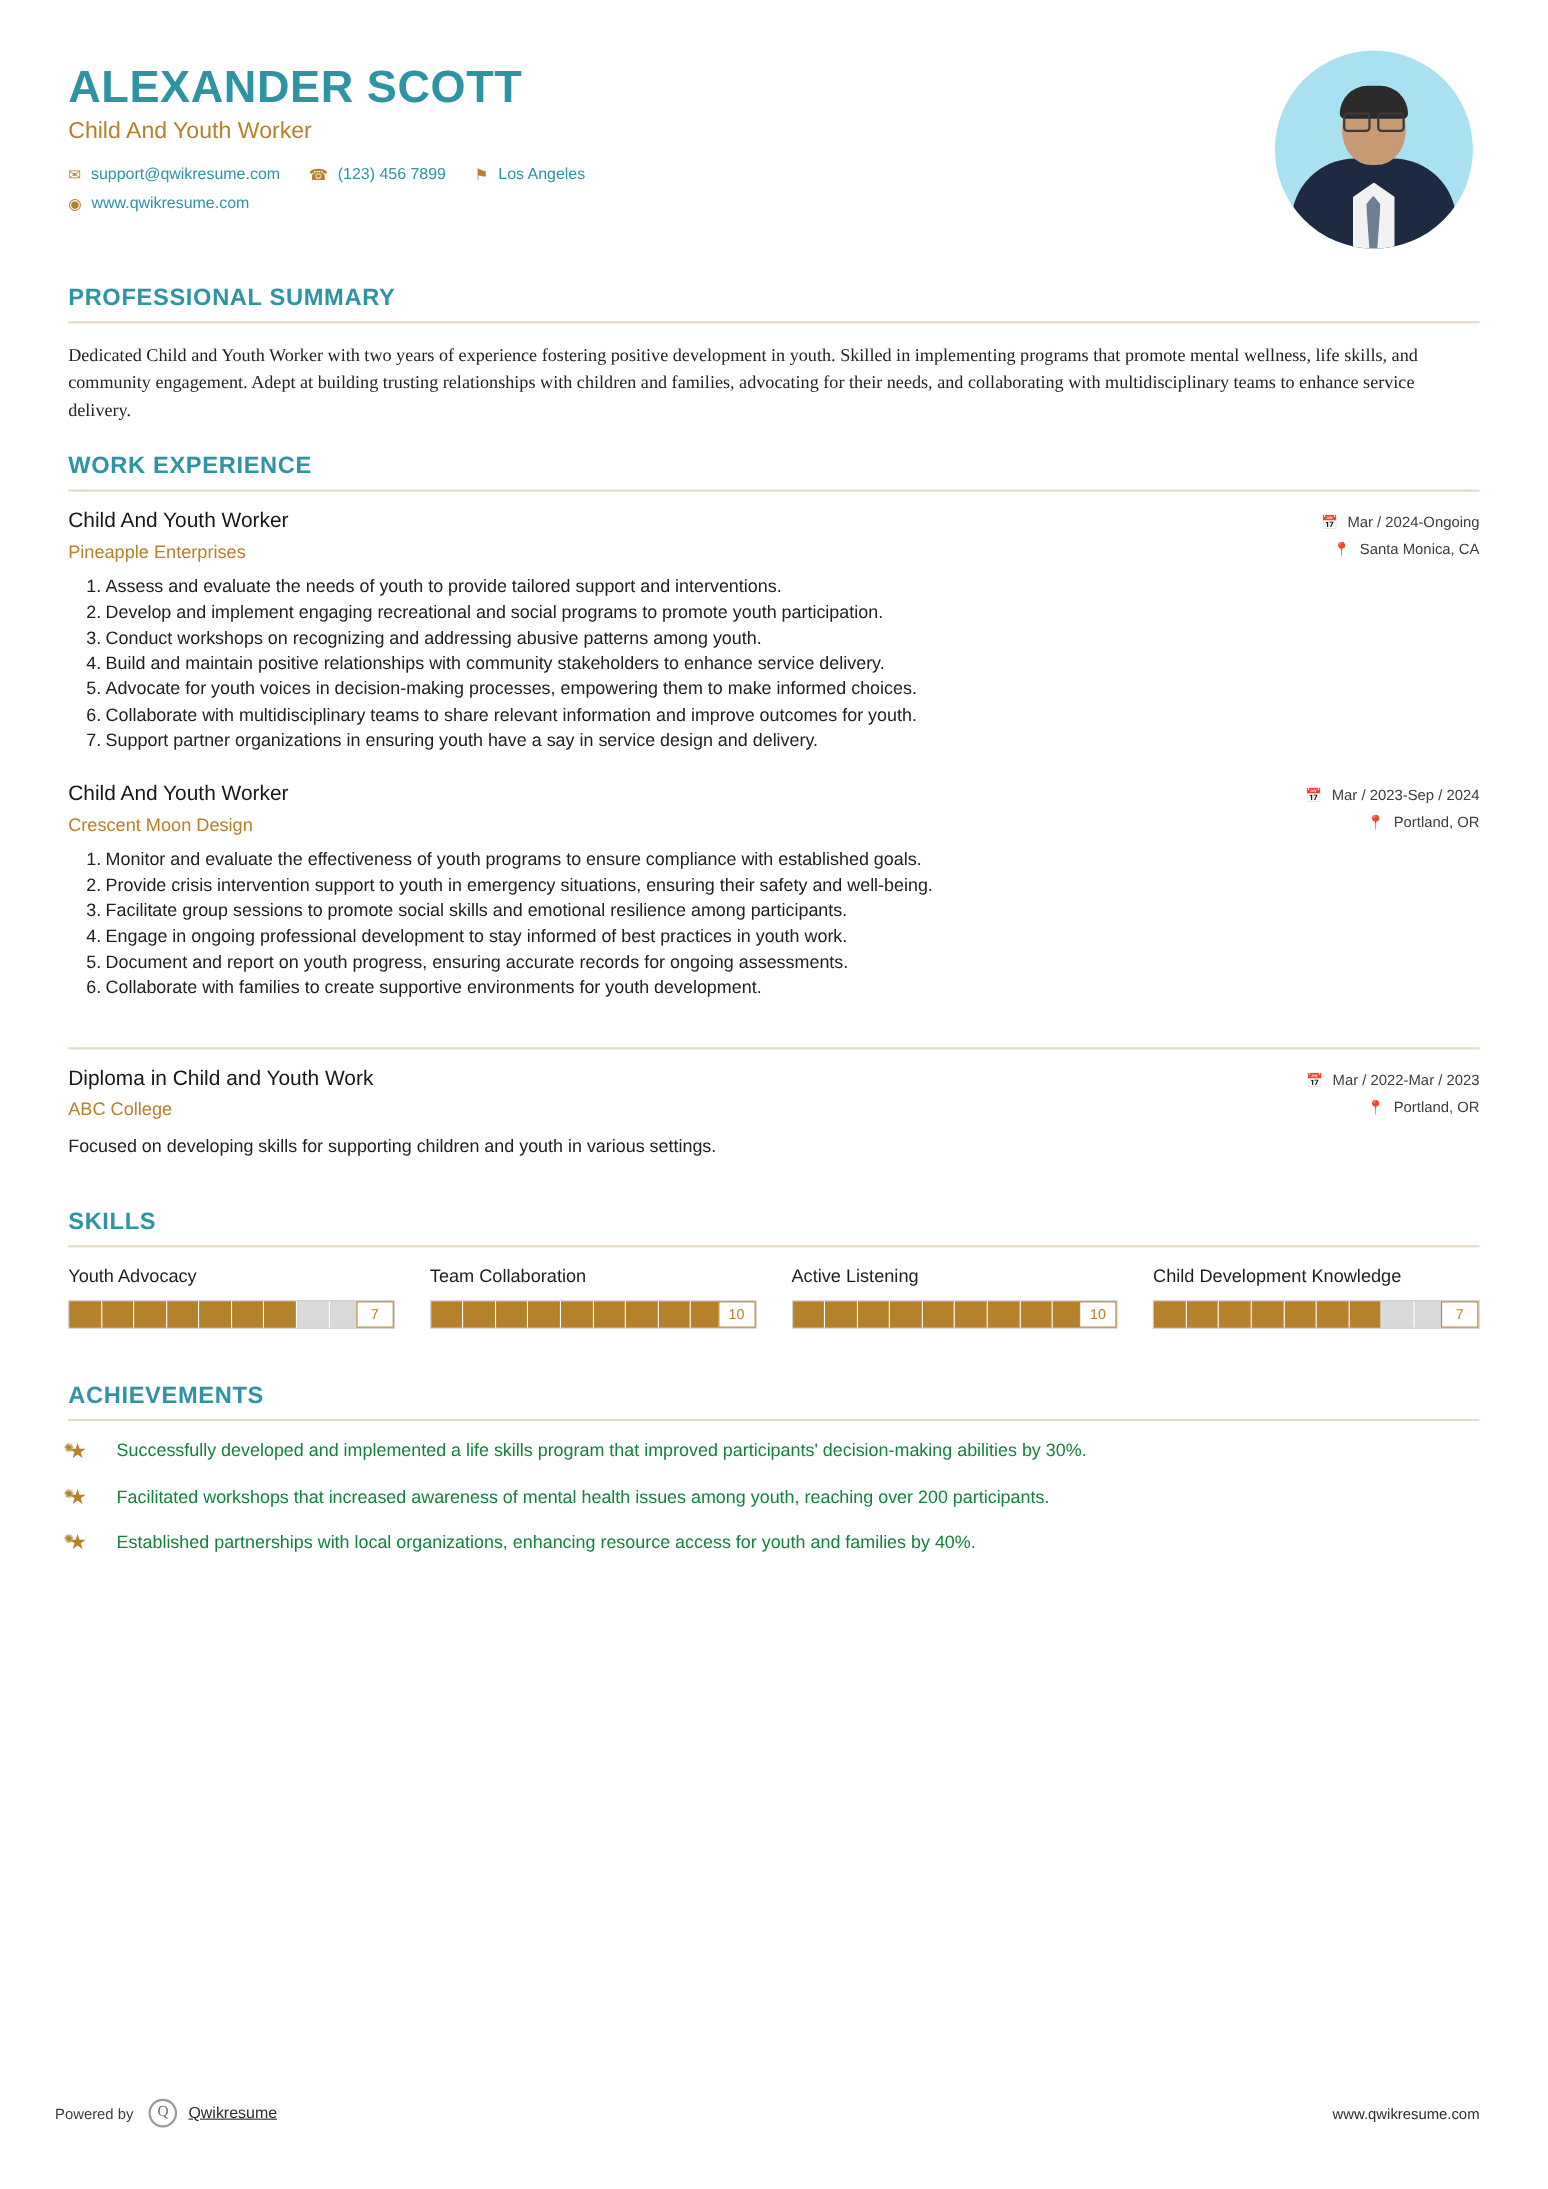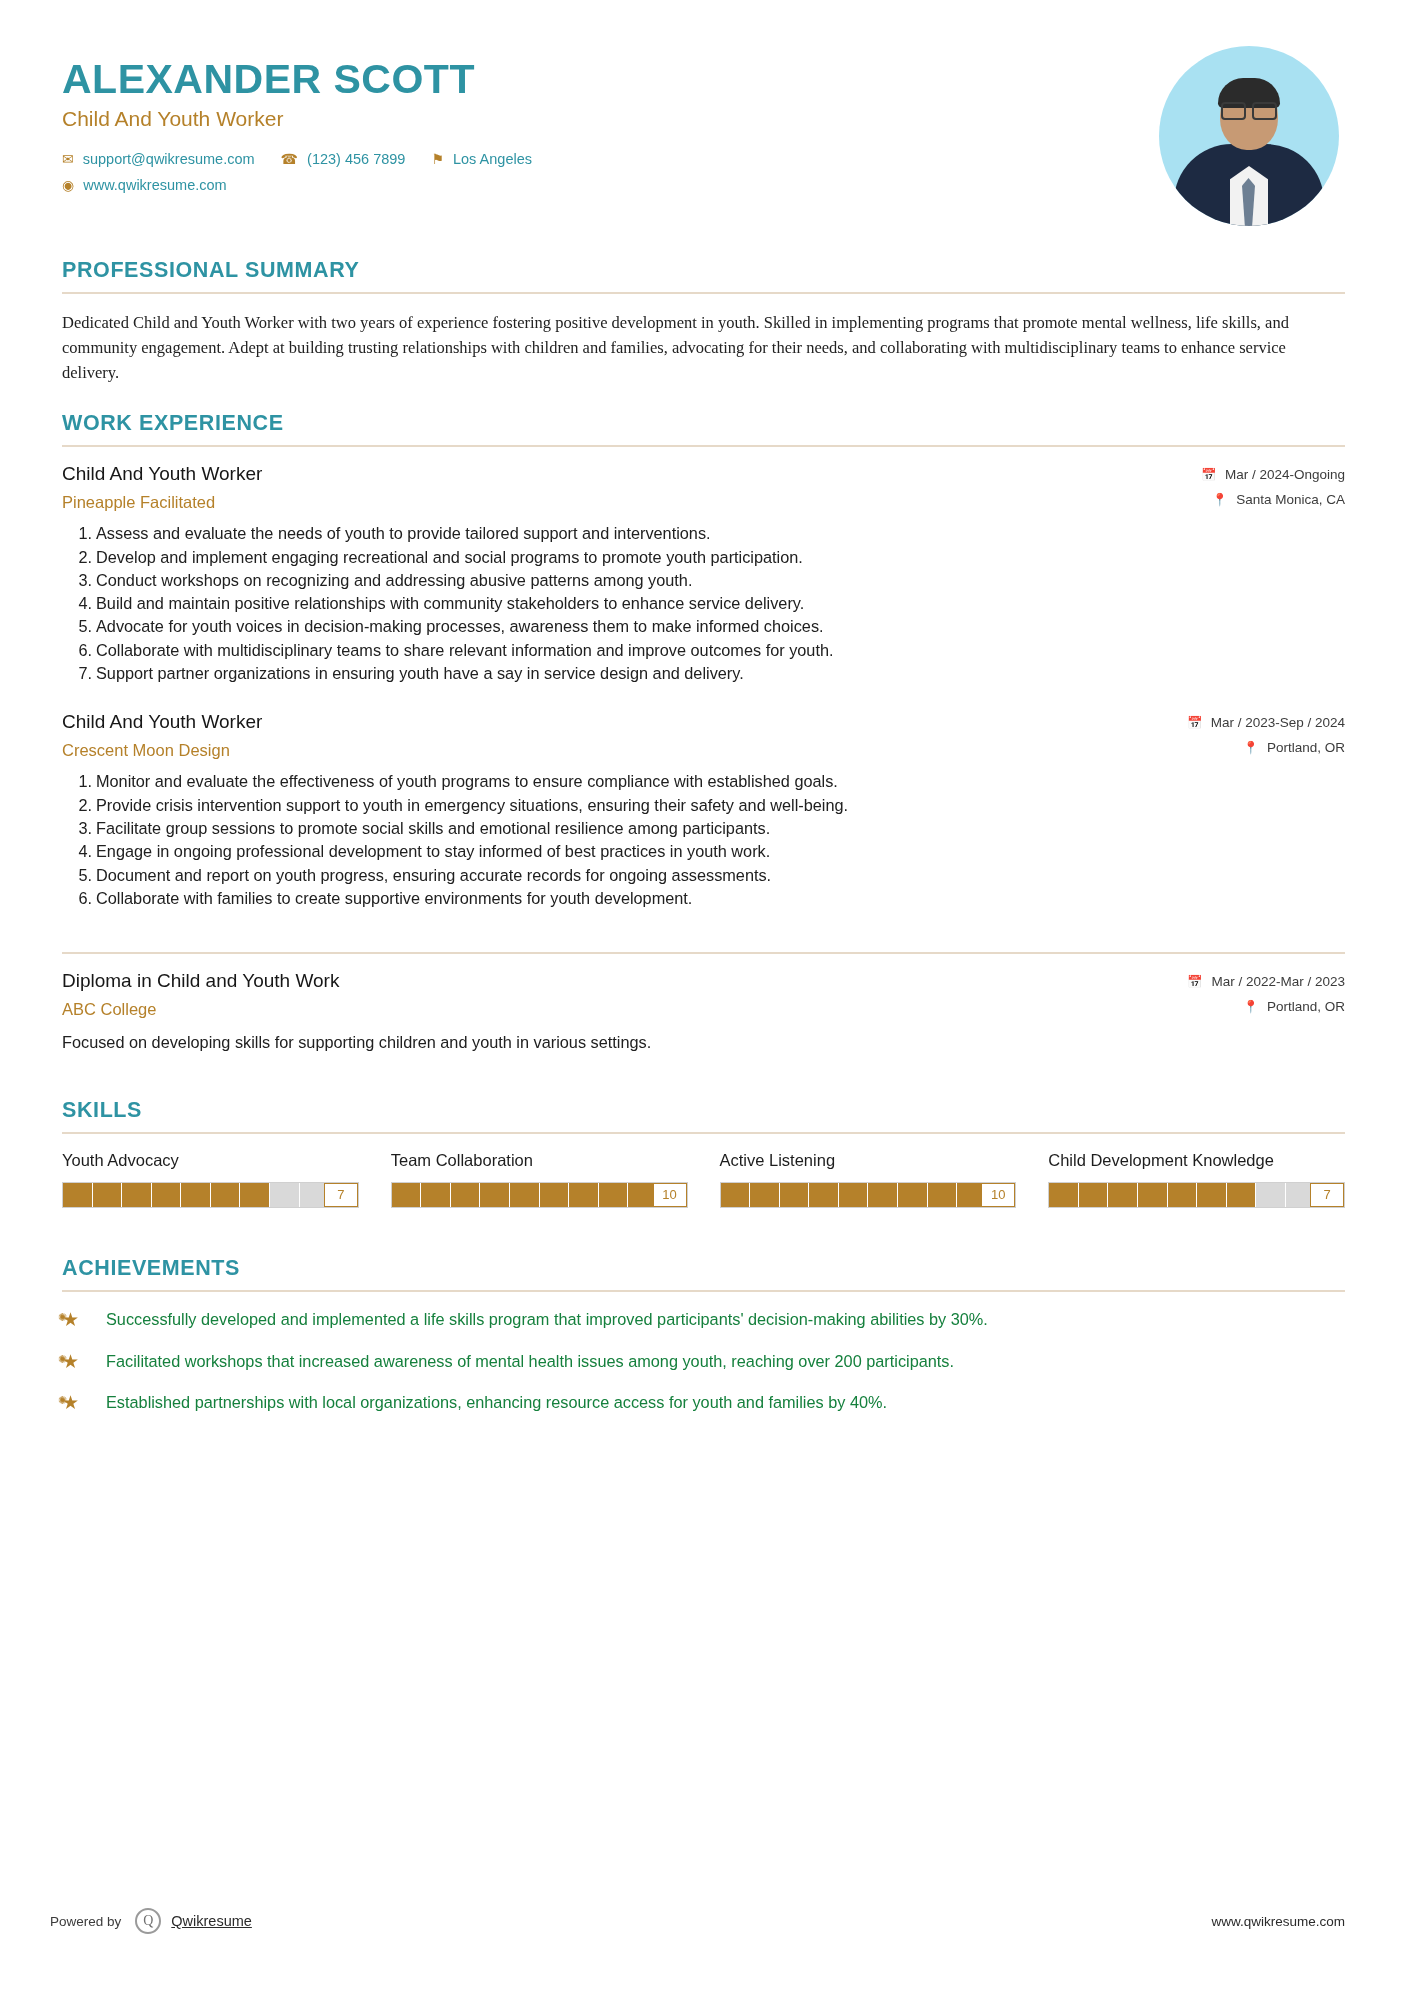--- a/index.html
+++ b/index.html
@@ -401,39 +401,39 @@
   </div>
 
   <div class="section">
     <h2 class="section-title">WORK EXPERIENCE</h2>
     <div class="section-rule"></div>
 
     <div class="entry">
       <div class="entry-head">
         <div class="entry-left">
           <div class="entry-role">Child And Youth Worker</div>
-          <div class="entry-org">Pineapple Facilitated</div>
+          <div class="entry-org">Pineapple Enterprises</div>
         </div>
         <div class="entry-right">
           <div class="meta-line">
             <span class="m-icon">📅</span>
             <span>Mar / 2024-Ongoing</span>
           </div>
           <div class="meta-line">
             <span class="m-icon">📍</span>
             <span>Santa Monica, CA</span>
           </div>
         </div>
       </div>
       <ol class="bullets">
         <li>Assess and evaluate the needs of youth to provide tailored support and interventions.</li>
         <li>Develop and implement engaging recreational and social programs to promote youth participation.</li>
         <li>Conduct workshops on recognizing and addressing abusive patterns among youth.</li>
         <li>Build and maintain positive relationships with community stakeholders to enhance service delivery.</li>
-        <li>Advocate for youth voices in decision-making processes, awareness them to make informed choices.</li>
+        <li>Advocate for youth voices in decision-making processes, empowering them to make informed choices.</li>
         <li>Collaborate with multidisciplinary teams to share relevant information and improve outcomes for youth.</li>
         <li>Support partner organizations in ensuring youth have a say in service design and delivery.</li>
       </ol>
     </div>
 
     <div class="entry">
       <div class="entry-head">
         <div class="entry-left">
           <div class="entry-role">Child And Youth Worker</div>
           <div class="entry-org">Crescent Moon Design</div>

